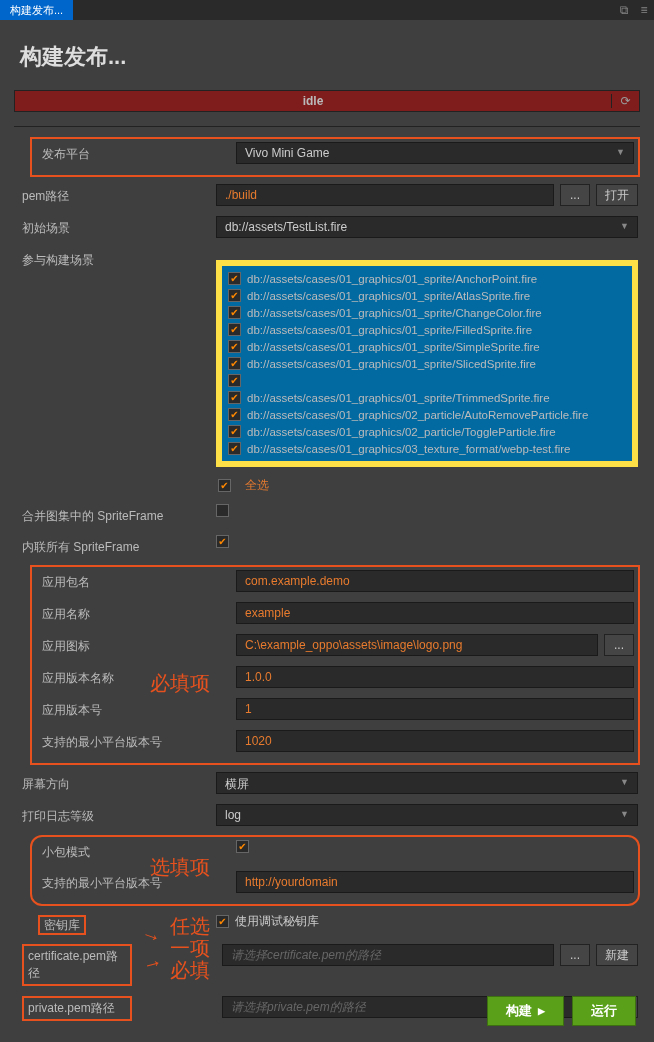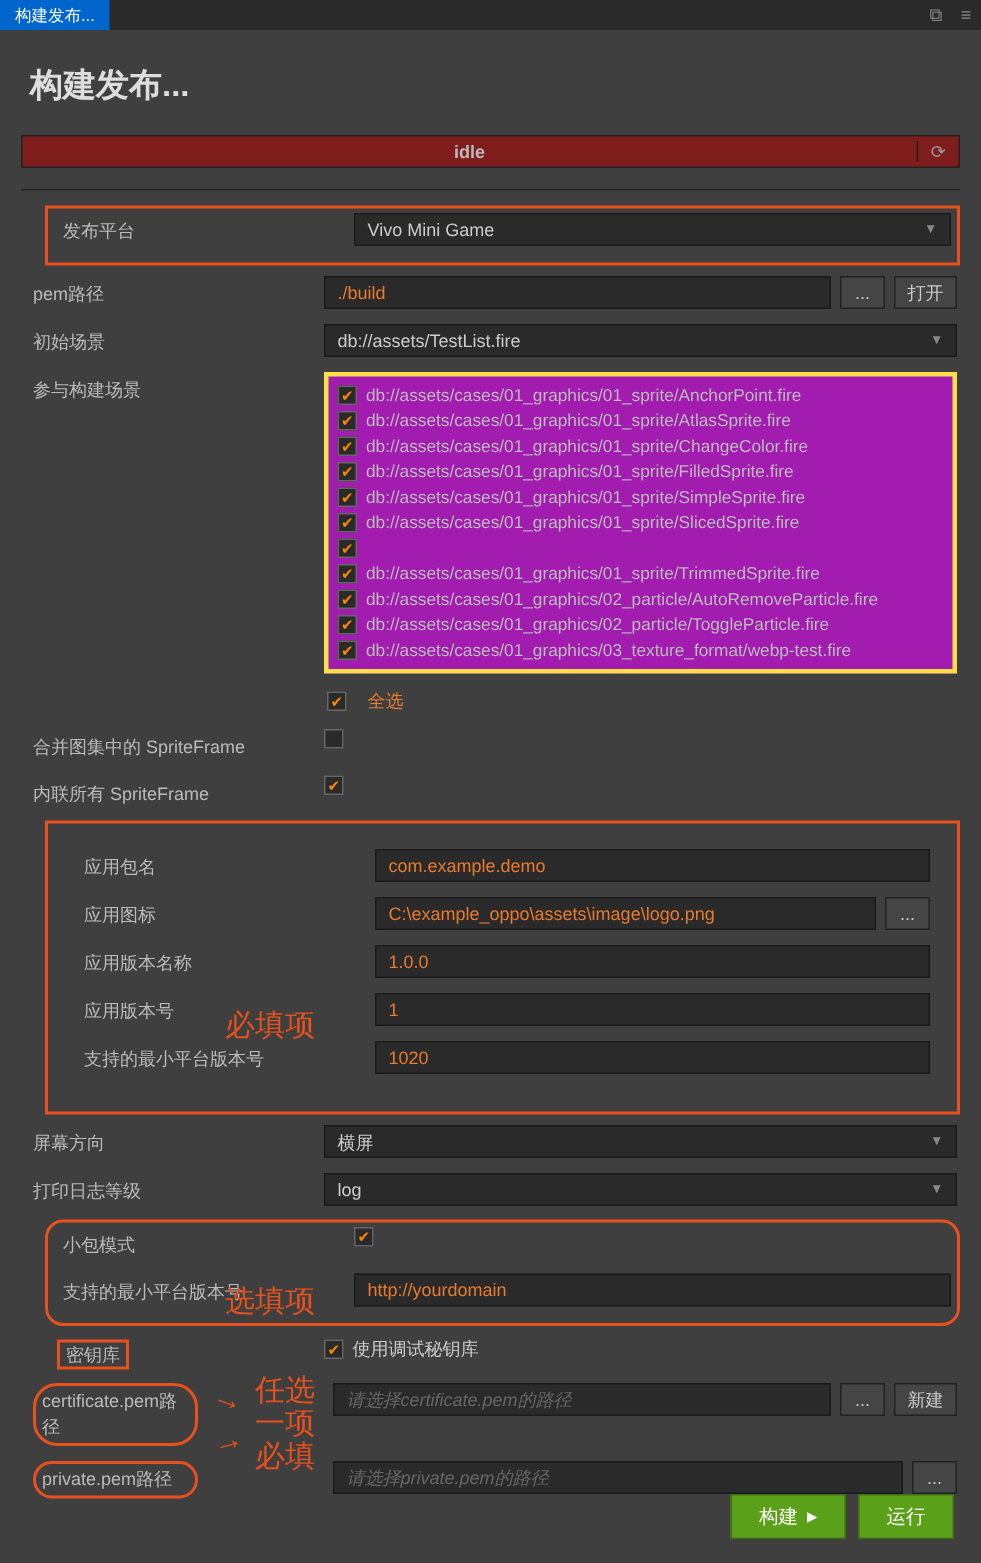--- a/index.html
+++ b/index.html
@@ -115,26 +115,27 @@
     background: #454545;
     border: 1px solid #222;
     color: #ccc;
     padding: 2px 8px;
     height: 22px;
     min-width: 30px;
     text-align: center;
     font-size: 12px;
   }
   .scene-list {
-    background: #a21caf;
-    border: 3px solid #fde047;
+    background: #0369a1;
+    border: 6px solid #fde047;
     flex: 1;
     height: 232px;
     overflow-y: auto;
     padding: 4px;
+    margin-top: 12px;
   }
   .scene-item {
     display: flex;
     align-items: center;
     gap: 6px;
     padding: 2px 2px;
     color: #bbb;
     font-size: 11.5px;
   }
   .checkbox {
@@ -175,23 +176,24 @@
   }
   .btn-primary {
     background: #5aa018;
     border: 1px solid #3d7010;
     color: #fff;
     padding: 5px 18px;
     font-size: 13px;
     display: flex;
     align-items: center;
     gap: 6px;
+    font-weight: bold;
   }
   .btn-primary .chev { font-size: 9px; }
-  .label-dim { color: #777; border-radius: 16px; }
+  .label-dim { color: #777; }
   .select-all {
     display: flex;
     align-items: center;
     gap: 14px;
     padding-left: 2px;
     margin-top: 4px;
     color: #e87b2e;
   }
   .form > .hl-box { margin-bottom: 6px; }
   .inline-labelcheck {
@@ -307,25 +309,31 @@
       </div>
     </div>
 
     <div class="row">
       <div class="label">内联所有 SpriteFrame</div>
       <div class="control">
         <span class="checkbox checked"></span>
       </div>
     </div>
 
-    <div class="hl-box" style="padding:16px;">
+    <div class="hl-box" style="padding:2px;">
       <div class="row">
         <div class="label">应用包名</div>
         <div class="control">
             <input class="input input-orange" value="com.example.demo" style="">
+          </div>
+      </div>
+      <div class="row">
+        <div class="label">应用名称</div>
+        <div class="control">
+            <input class="input input-orange" value="example" style="">
           </div>
       </div>
       <div class="row">
         <div class="label">应用图标</div>
         <div class="control">
           <input class="input input-orange" value="C:\example_oppo\assets\image\logo.png" style="">
           <button class="btn-small">...</button>
         </div>
       </div>
       <div class="row">

